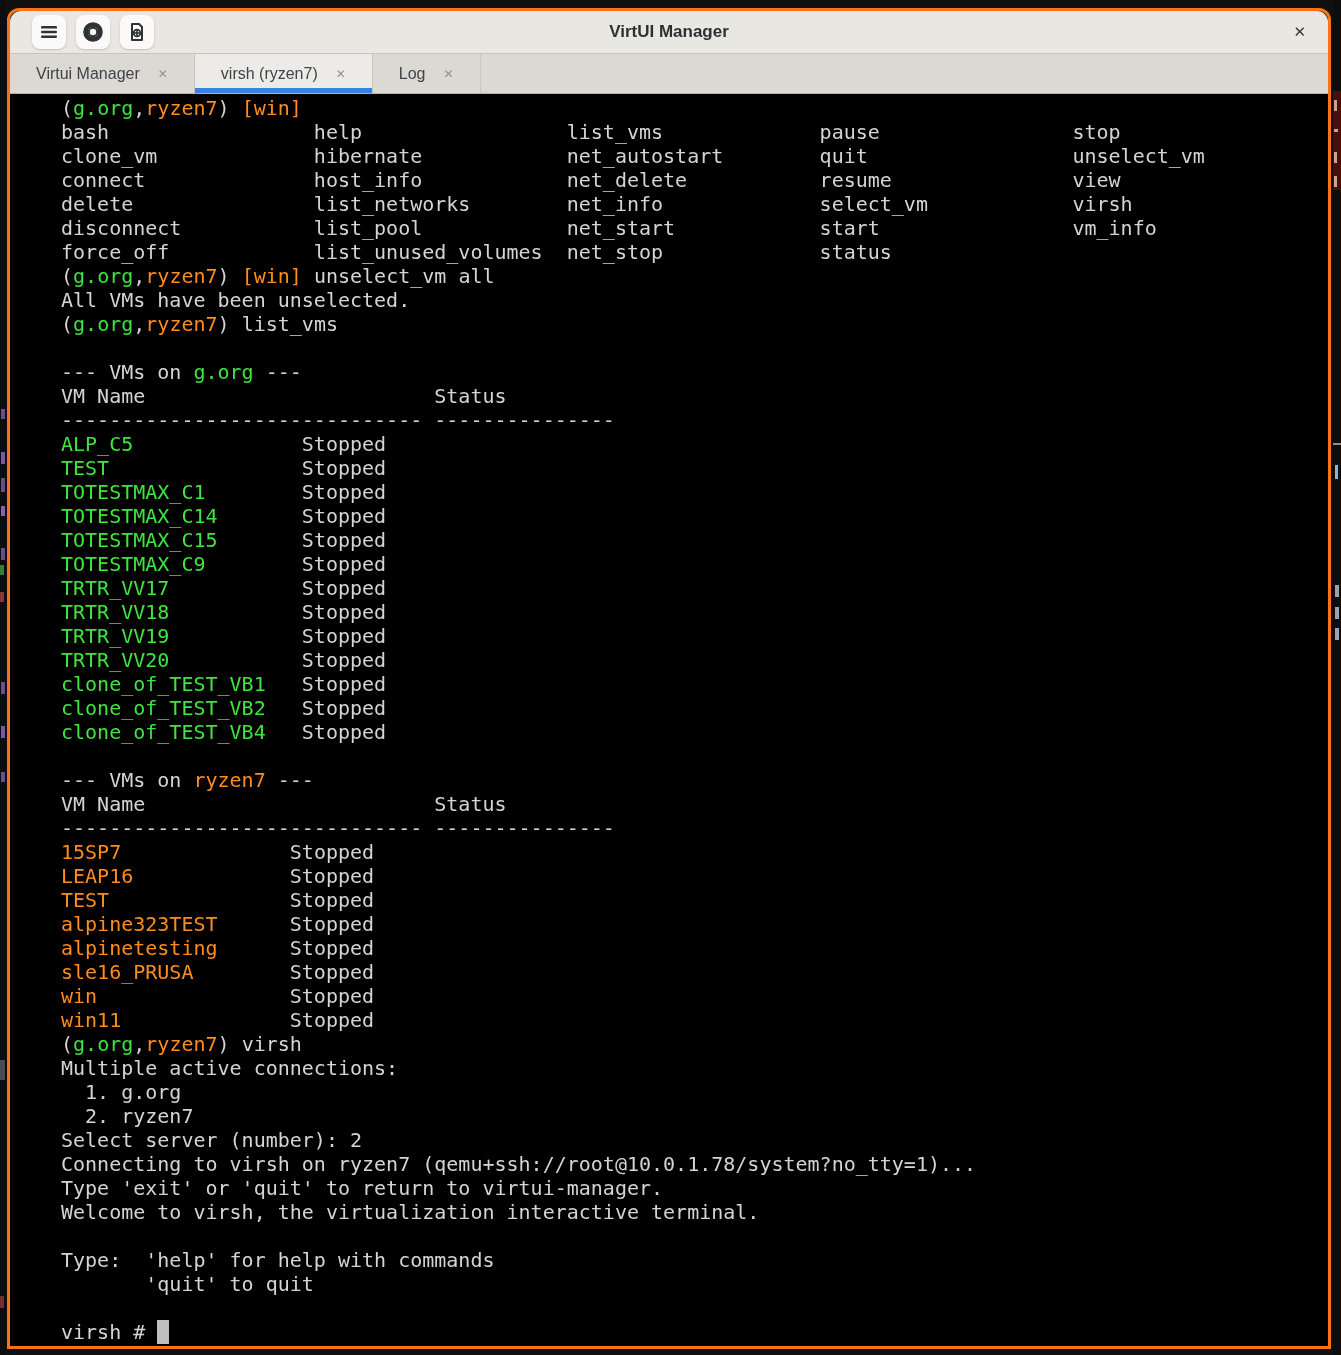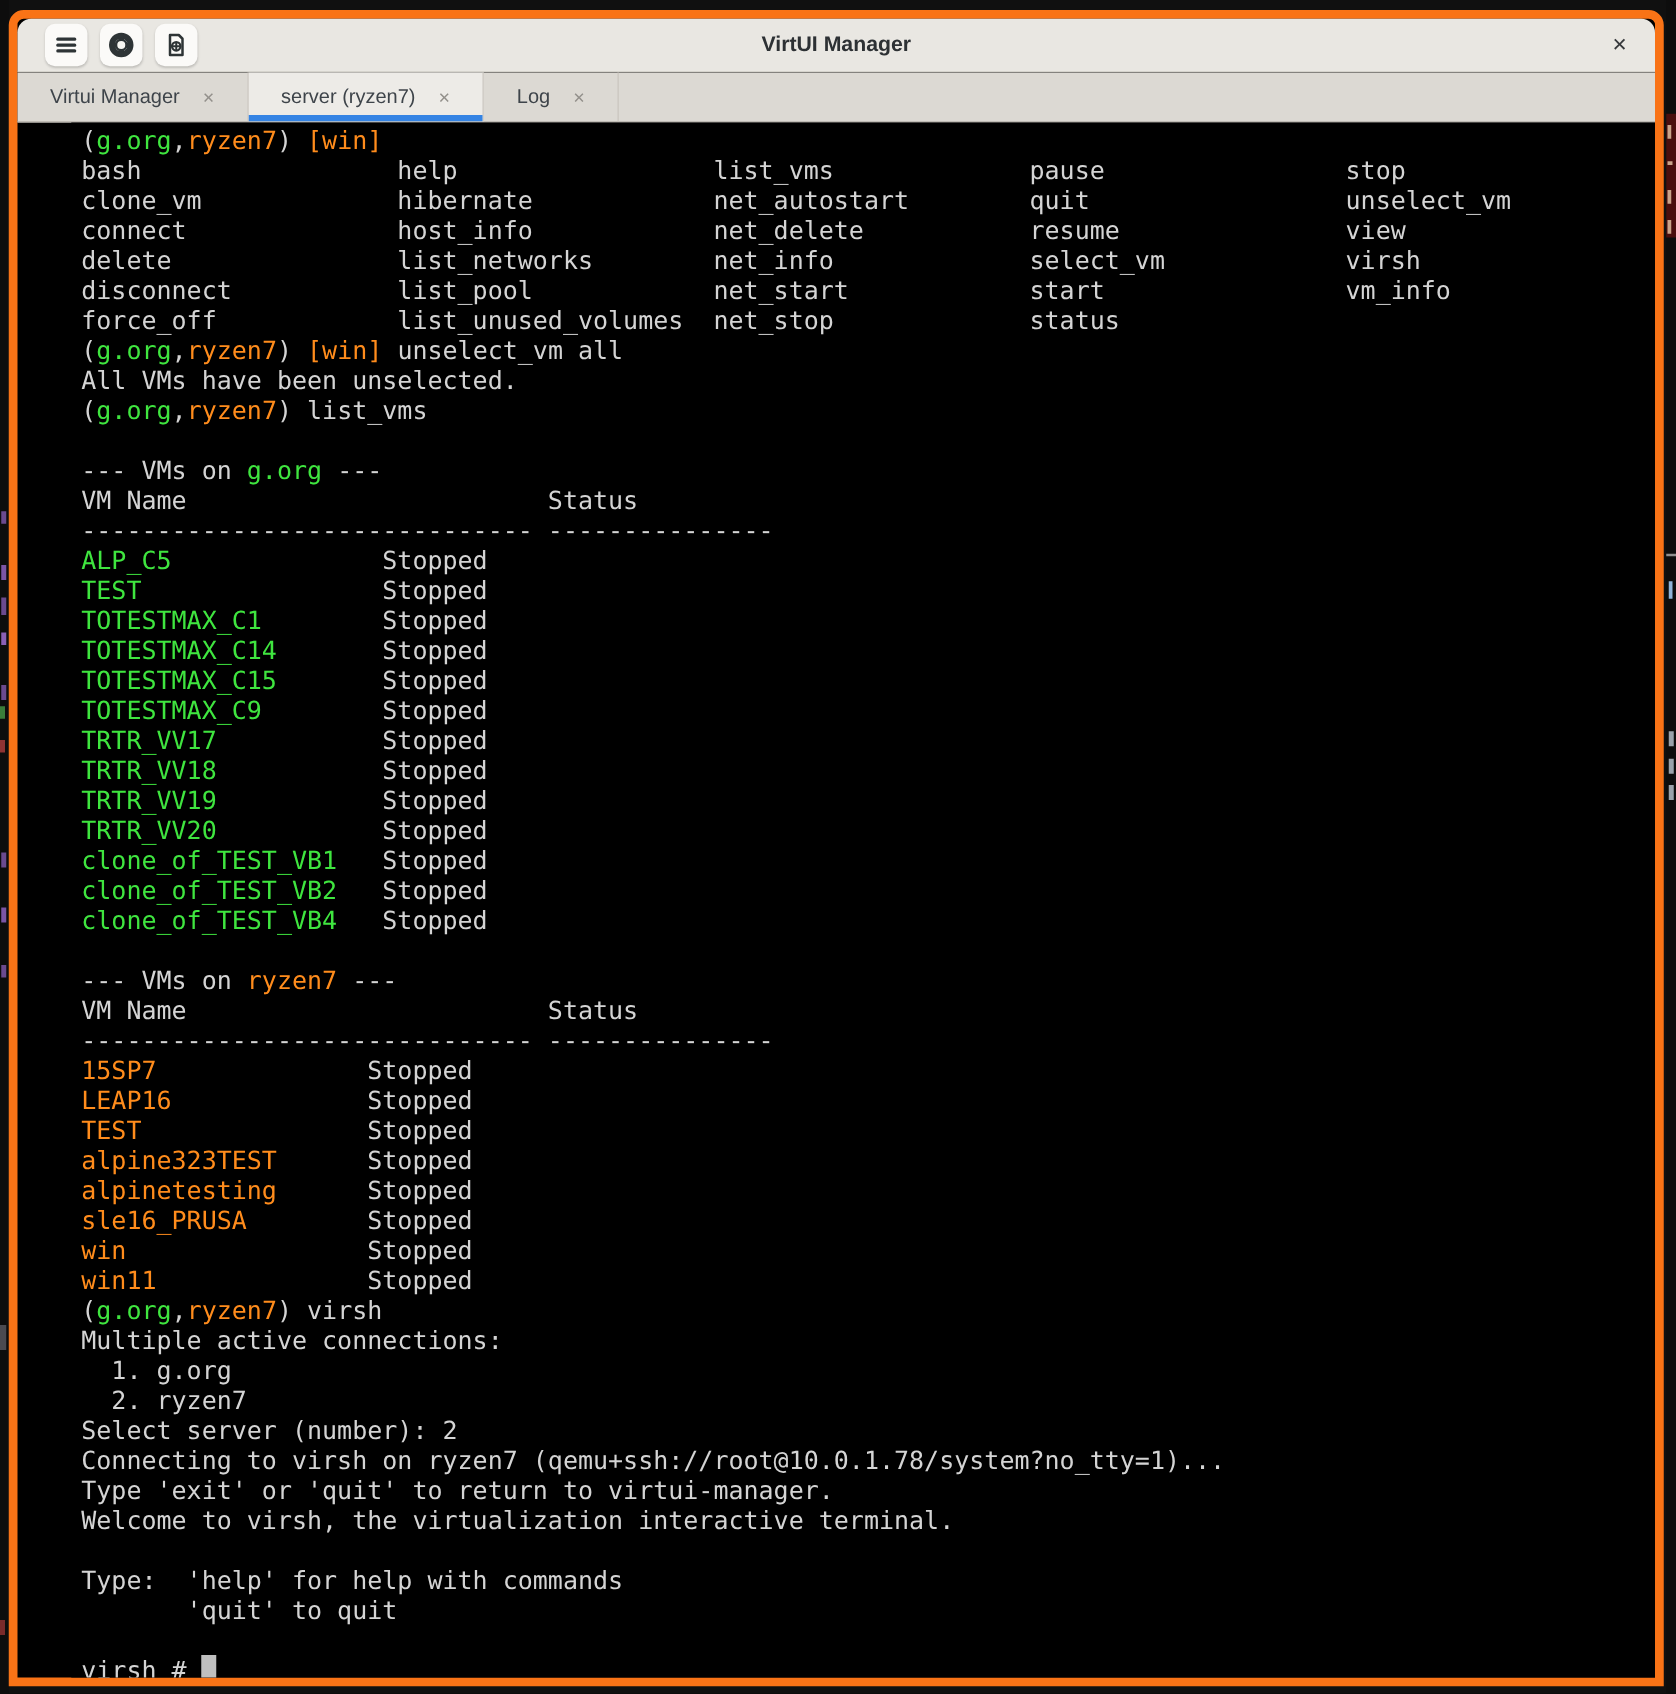--- a/index.html
+++ b/index.html
@@ -5,21 +5,21 @@
   html,body{margin:0;padding:0;}
   body{width:1341px;height:1355px;background:#101010;position:relative;overflow:hidden;
        font-family:"Liberation Sans",sans-serif;}
   
   .sliver{position:absolute;top:0;bottom:0;background:#0d0d0d;}
   .sliver-left{left:0;width:7px;}
   .sliver-right{left:1333px;width:8px;}
   .frag{position:absolute;}
   
   .window{position:absolute;left:7px;top:8px;width:1324px;height:1341px;
-          border:7px solid #f97316;border-radius:12px 12px 0 0;box-sizing:border-box;
+          border:3px solid #f97316;border-radius:12px 12px 0 0;box-sizing:border-box;
           background:#000;display:flex;flex-direction:column;}
   
   .titlebar{height:42px;background:var(--titlebar);border-radius:11px 11px 0 0;
             border-bottom:1px solid #c8c4bd;display:flex;align-items:center;position:relative;flex:0 0 auto;}
   .tb-buttons{display:flex;gap:10px;padding-left:22px;z-index:2;}
   .tb-btn{width:34px;height:34px;border-radius:8px;background:#fbfaf8;border:none;
           box-shadow:0 1px 2px rgba(0,0,0,.18);display:flex;align-items:center;justify-content:center;
           padding:0;cursor:pointer;}
   .tb-btn svg{display:block;}
   .win-title{position:absolute;left:0;right:0;text-align:center;font-weight:bold;
@@ -115,21 +115,21 @@
     <div class="win-title">VirtUI Manager</div>
     <div class="win-close">✕</div>
   </div>
 
   <div class="tabbar">
       <div class="tab">
         <span class="tab-label">Virtui Manager</span>
         <span class="tab-close">✕</span>
       </div>
       <div class="tab active">
-        <span class="tab-label">server (ryzen7)</span>
+        <span class="tab-label">virsh (ryzen7)</span>
         <span class="tab-close">✕</span>
       </div>
       <div class="tab">
         <span class="tab-label">Log</span>
         <span class="tab-close">✕</span>
       </div>
     </div>
 
   <div class="terminal">
     <pre id="term"><div class="line"><span class="seg-w">(</span><span class="seg-g">g.org</span><span class="seg-w">,</span><span class="seg-o">ryzen7</span><span class="seg-w">) </span><span class="seg-o">[win]</span></div><div class="line"><span class="seg-w">bash                 help                 list_vms             pause                stop</span></div><div class="line"><span class="seg-w">clone_vm             hibernate            net_autostart        quit                 unselect_vm</span></div><div class="line"><span class="seg-w">connect              host_info            net_delete           resume               view</span></div><div class="line"><span class="seg-w">delete               list_networks        net_info             select_vm            virsh</span></div><div class="line"><span class="seg-w">disconnect           list_pool            net_start            start                vm_info</span></div><div class="line"><span class="seg-w">force_off            list_unused_volumes  net_stop             status</span></div><div class="line"><span class="seg-w">(</span><span class="seg-g">g.org</span><span class="seg-w">,</span><span class="seg-o">ryzen7</span><span class="seg-w">) </span><span class="seg-o">[win]</span><span class="seg-w"> unselect_vm all</span></div><div class="line"><span class="seg-w">All VMs have been unselected.</span></div><div class="line"><span class="seg-w">(</span><span class="seg-g">g.org</span><span class="seg-w">,</span><span class="seg-o">ryzen7</span><span class="seg-w">) list_vms</span></div><div class="line"></div><div class="line"><span class="seg-w">--- VMs on </span><span class="seg-g">g.org</span><span class="seg-w"> ---</span></div><div class="line"><span class="seg-w">VM Name                        Status</span></div><div class="line"><span class="seg-w">------------------------------ ---------------</span></div><div class="line"><span class="seg-g">ALP_C5</span><span class="seg-w">              Stopped</span></div><div class="line"><span class="seg-g">TEST</span><span class="seg-w">                Stopped</span></div><div class="line"><span class="seg-g">TOTESTMAX_C1</span><span class="seg-w">        Stopped</span></div><div class="line"><span class="seg-g">TOTESTMAX_C14</span><span class="seg-w">       Stopped</span></div><div class="line"><span class="seg-g">TOTESTMAX_C15</span><span class="seg-w">       Stopped</span></div><div class="line"><span class="seg-g">TOTESTMAX_C9</span><span class="seg-w">        Stopped</span></div><div class="line"><span class="seg-g">TRTR_VV17</span><span class="seg-w">           Stopped</span></div><div class="line"><span class="seg-g">TRTR_VV18</span><span class="seg-w">           Stopped</span></div><div class="line"><span class="seg-g">TRTR_VV19</span><span class="seg-w">           Stopped</span></div><div class="line"><span class="seg-g">TRTR_VV20</span><span class="seg-w">           Stopped</span></div><div class="line"><span class="seg-g">clone_of_TEST_VB1</span><span class="seg-w">   Stopped</span></div><div class="line"><span class="seg-g">clone_of_TEST_VB2</span><span class="seg-w">   Stopped</span></div><div class="line"><span class="seg-g">clone_of_TEST_VB4</span><span class="seg-w">   Stopped</span></div><div class="line"></div><div class="line"><span class="seg-w">--- VMs on </span><span class="seg-o">ryzen7</span><span class="seg-w"> ---</span></div><div class="line"><span class="seg-w">VM Name                        Status</span></div><div class="line"><span class="seg-w">------------------------------ ---------------</span></div><div class="line"><span class="seg-o">15SP7</span><span class="seg-w">              Stopped</span></div><div class="line"><span class="seg-o">LEAP16</span><span class="seg-w">             Stopped</span></div><div class="line"><span class="seg-o">TEST</span><span class="seg-w">               Stopped</span></div><div class="line"><span class="seg-o">alpine323TEST</span><span class="seg-w">      Stopped</span></div><div class="line"><span class="seg-o">alpinetesting</span><span class="seg-w">      Stopped</span></div><div class="line"><span class="seg-o">sle16_PRUSA</span><span class="seg-w">        Stopped</span></div><div class="line"><span class="seg-o">win</span><span class="seg-w">                Stopped</span></div><div class="line"><span class="seg-o">win11</span><span class="seg-w">              Stopped</span></div><div class="line"><span class="seg-w">(</span><span class="seg-g">g.org</span><span class="seg-w">,</span><span class="seg-o">ryzen7</span><span class="seg-w">) virsh</span></div><div class="line"><span class="seg-w">Multiple active connections:</span></div><div class="line"><span class="seg-w">  1. g.org</span></div><div class="line"><span class="seg-w">  2. ryzen7</span></div><div class="line"><span class="seg-w">Select server (number): 2</span></div><div class="line"><span class="seg-w">Connecting to virsh on ryzen7 (qemu+ssh://root@10.0.1.78/system?no_tty=1)...</span></div><div class="line"><span class="seg-w">Type 'exit' or 'quit' to return to virtui-manager.</span></div><div class="line"><span class="seg-w">Welcome to virsh, the virtualization interactive terminal.</span></div><div class="line"></div><div class="line"><span class="seg-w">Type:  'help' for help with commands</span></div><div class="line"><span class="seg-w">       'quit' to quit</span></div><div class="line"></div><div class="line"><span class="seg-w">virsh # </span><span class="seg-cur"> </span></div></pre>

